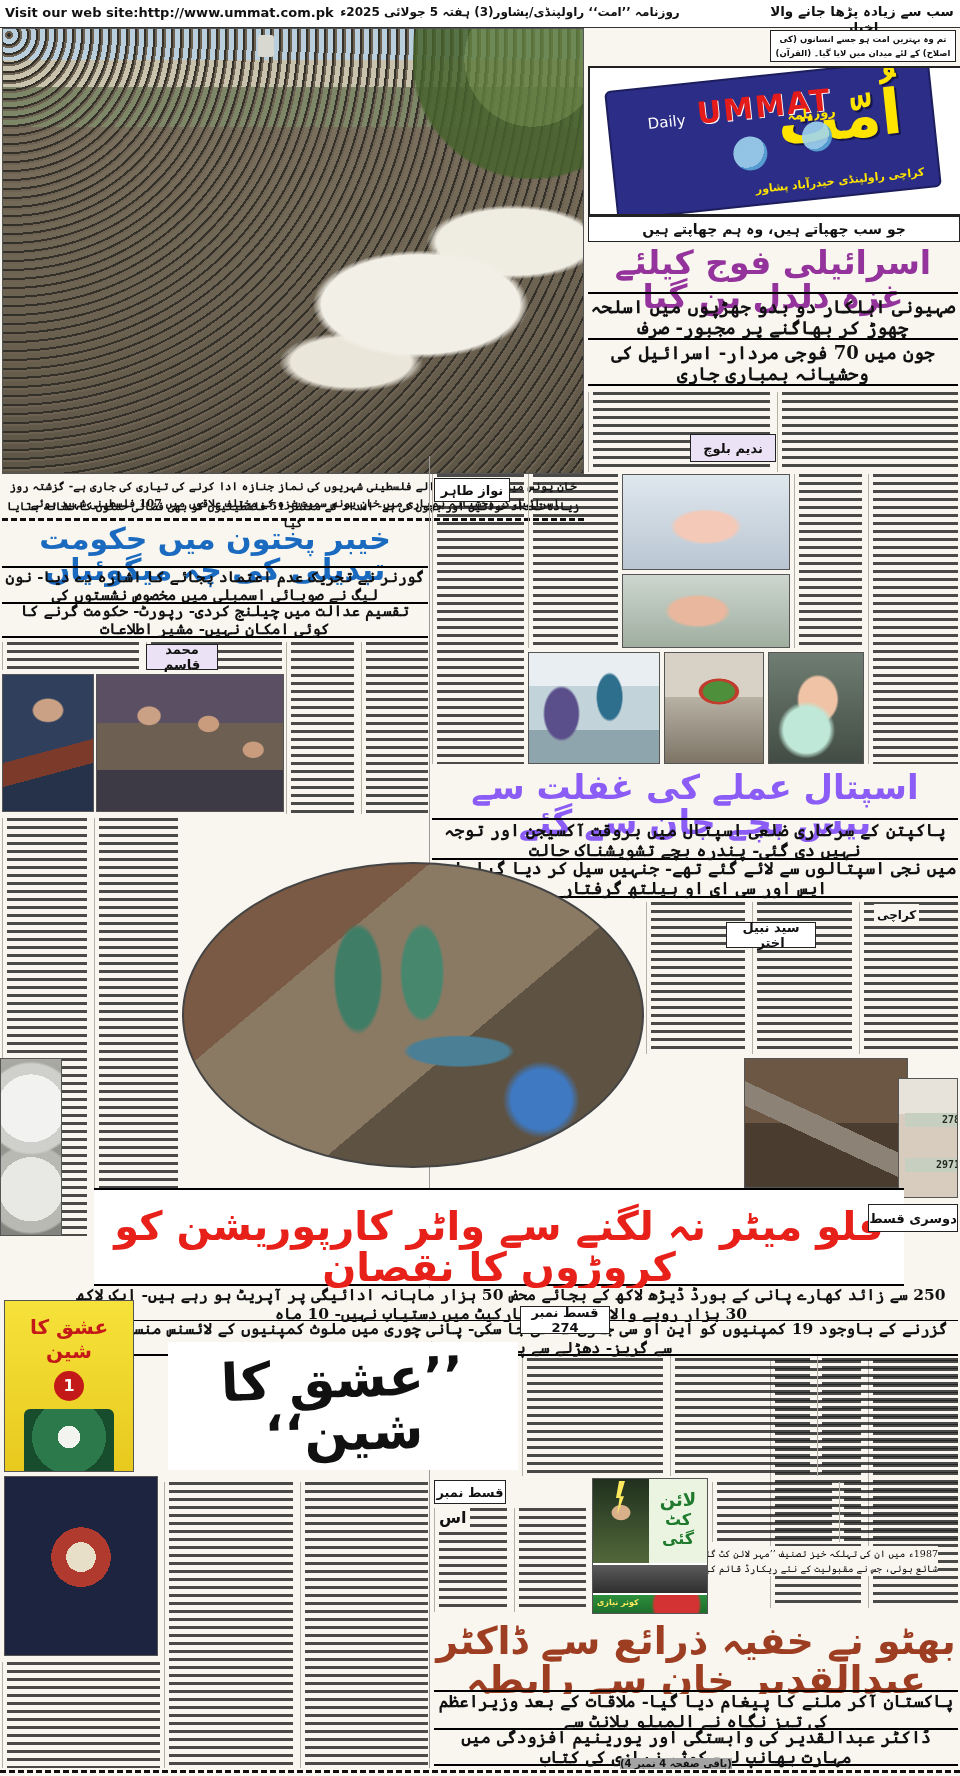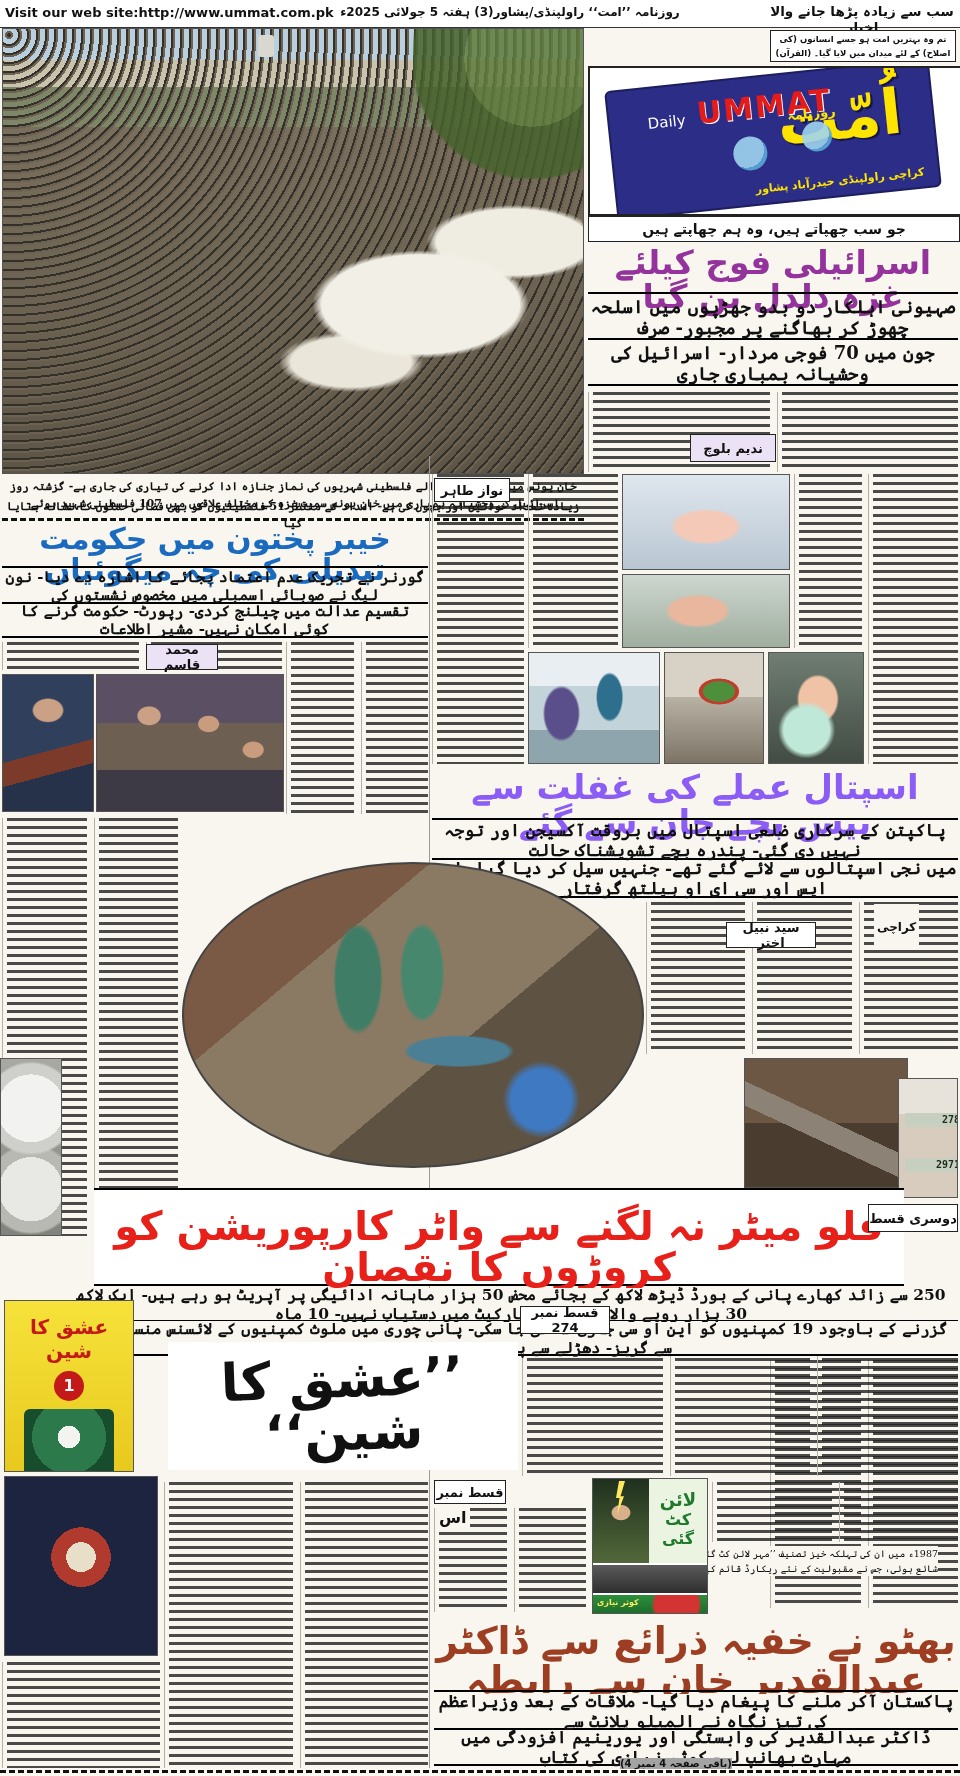--- a/index.html
+++ b/index.html
@@ -183,21 +183,21 @@
     <div class="col">
         <div class="inner fill"></div>
       </div>
     <div class="col">
         <div class="inner fill"></div>
       </div>
     <div class="col">
         <div class="inner fill"></div>
       </div>
   </div>
-  <div class="abs rtl" style="left:874px;top:904px;font-size:12px;font-weight:bold;background:#f8f6ef;padding:16px 3px;z-index:6;">کراچی</div>
+  <div class="abs rtl" style="left:874px;top:904px;font-size:12px;font-weight:bold;background:#f8f6ef;padding:4px 3px;z-index:6;">کراچی</div>
   <div class="abs tag" style="left:726px;top:922px;width:88px;height:24px;background:#fff;">سید نبیل اختر</div>
 
   <div class="abs" style="left:182px;top:862px;width:458px;height:302px;border-radius:50%;border:2px solid #444;z-index:5;overflow:hidden;
               background:radial-gradient(ellipse 40px 90px at 38% 38%, #3f7d66 0 55%, transparent 62%),
                          radial-gradient(ellipse 36px 80px at 52% 36%, #47876e 0 55%, transparent 62%),
                          radial-gradient(ellipse 90px 26px at 60% 62%, #4a7f95 0 55%, transparent 62%),
                          radial-gradient(circle at 78% 78%, #3e79c1 0 7%, transparent 9%),
                          linear-gradient(140deg,#7a5a44 0 30%, #8a7a64 30% 60%, #5e5242 60%);"></div>
   <div class="abs photo" style="left:744px;top:1058px;width:164px;height:130px;z-index:5;
               background:linear-gradient(25deg, transparent 0 40%, #8c8276 40% 52%, transparent 52%),

